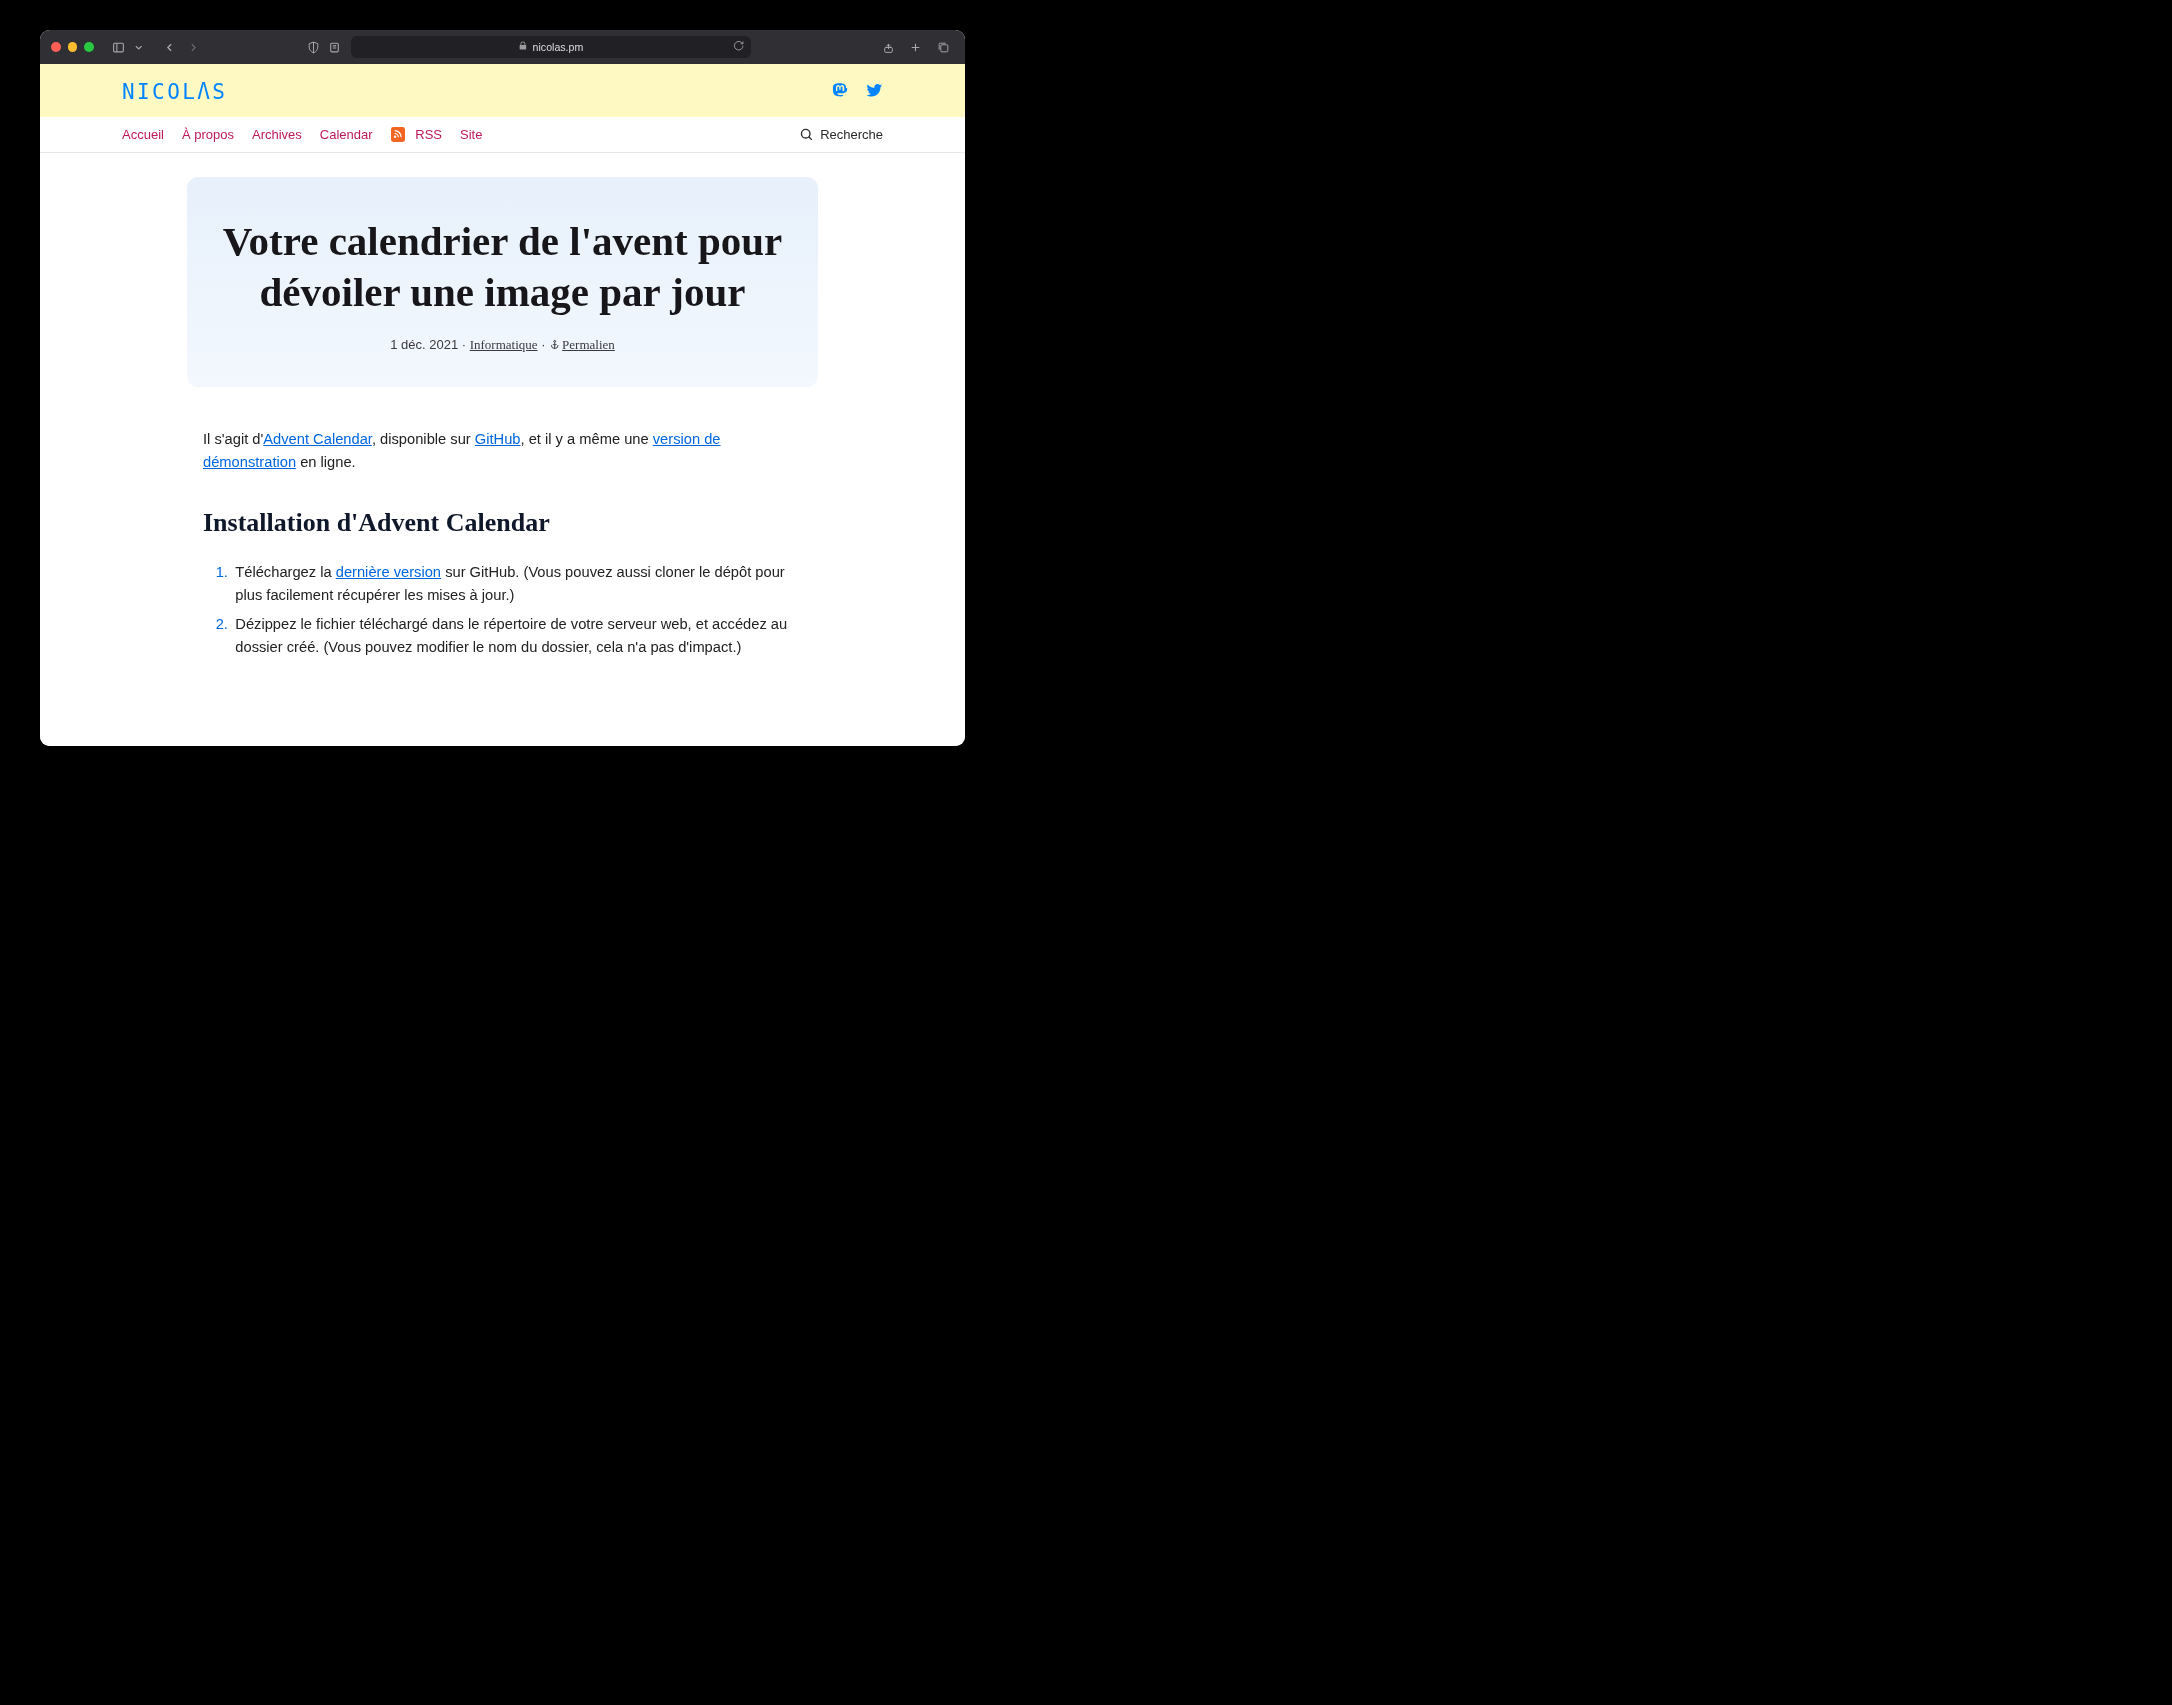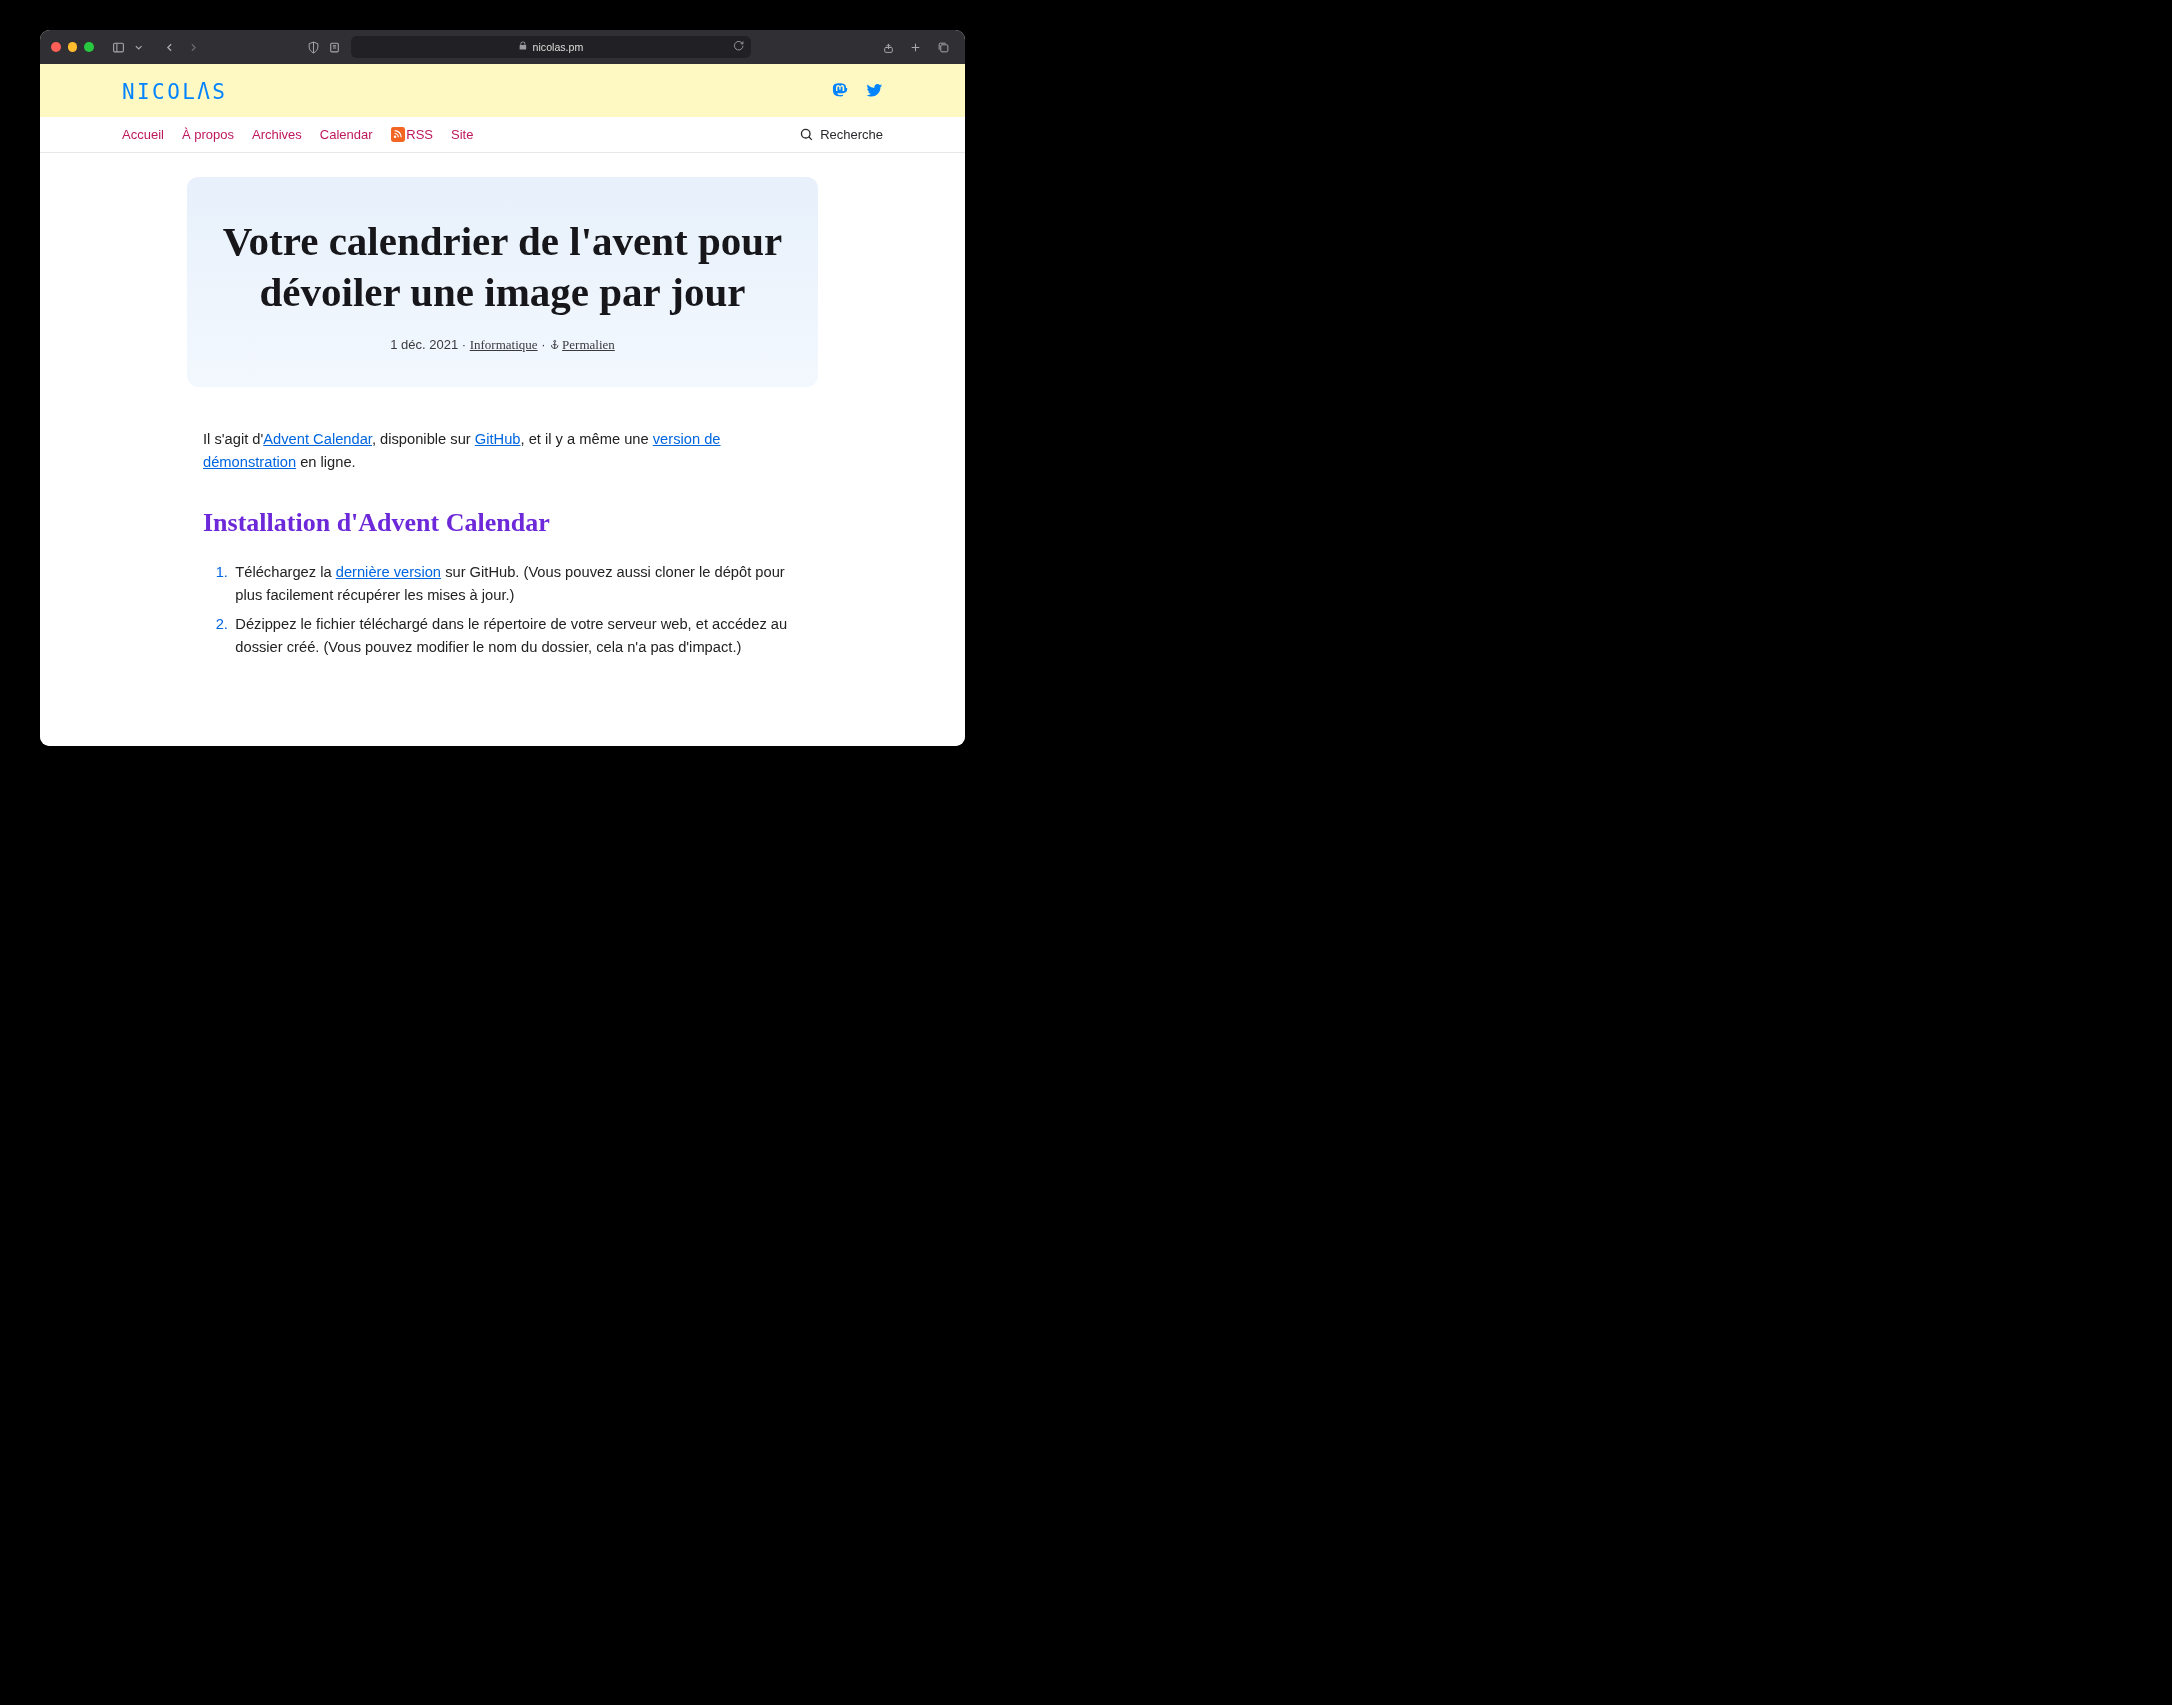--- a/index.html
+++ b/index.html
@@ -63,21 +63,21 @@
   .socials svg { width:17px; height:17px; }
 
   .nav {
     border-bottom:0.8px solid #e7e7e9;
     padding: 9.8px 82px;
     display:flex; align-items:center; justify-content:space-between;
     font-size:13px; color:#2a2a2e;
   }
   .nav-links { display:flex; gap:18px; align-items:center; }
   .nav-links a { color:#be185d; text-decoration:none; }
-  .rss-item { display:flex; align-items:center; gap:1px; }
+  .rss-item { display:flex; align-items:center; gap:10px; }
   .rss-icon { width:14.7px; height:14.7px; background:#f26522; border-radius:2.4px; display:flex; align-items:center; justify-content:center;}
   .rss-icon svg { width:9.8px; height:9.8px; }
   .search { display:flex; align-items:center; gap:6.5px; color:#2a2a2e; }
   .search svg { width:14.7px; height:14.7px; }
 
   .hero {
     margin: 24.5px 147px 0;
     background: linear-gradient(180deg, #e7f0fb 0%, #f3f8fe 100%);
     border-radius:11.4px;
     padding: 39px 33px 34px;
@@ -89,21 +89,21 @@
   }
   .meta { margin-top:18px; font-size:13px; color:#3a3a3e;}
   .meta .u { text-decoration:underline;font-family:Liberation Serif, serif; }
   .anchor-icon { display:inline-block; vertical-align:-1.6px; margin: 0 1.6px 0 0; }
 
   .article { margin: 41px 163px 0; font-size:14.7px; line-height:1.55; color:#222; }
   .article p { margin-bottom:16.3px; }
   .article a { color:#0066e0; text-decoration:underline; }
   .article h2 {
     font-family: Georgia, "Times New Roman", serif;
-    font-size:26px; margin: 29px 0 18px; font-weight:600; color:#6d28d9;
+    font-size:26px; margin: 29px 0 18px; font-weight:600; color:#0f172a;
   }
   .article ol { padding-left:29px; }
   .article ol li { margin-bottom:6.5px; padding-left:3.3px; }
   .article ol li::marker { color:#0066e0; font-weight:500; }
 </style>
 </head>
 <body>
 
 <div class="window">
   <div class="titlebar">

